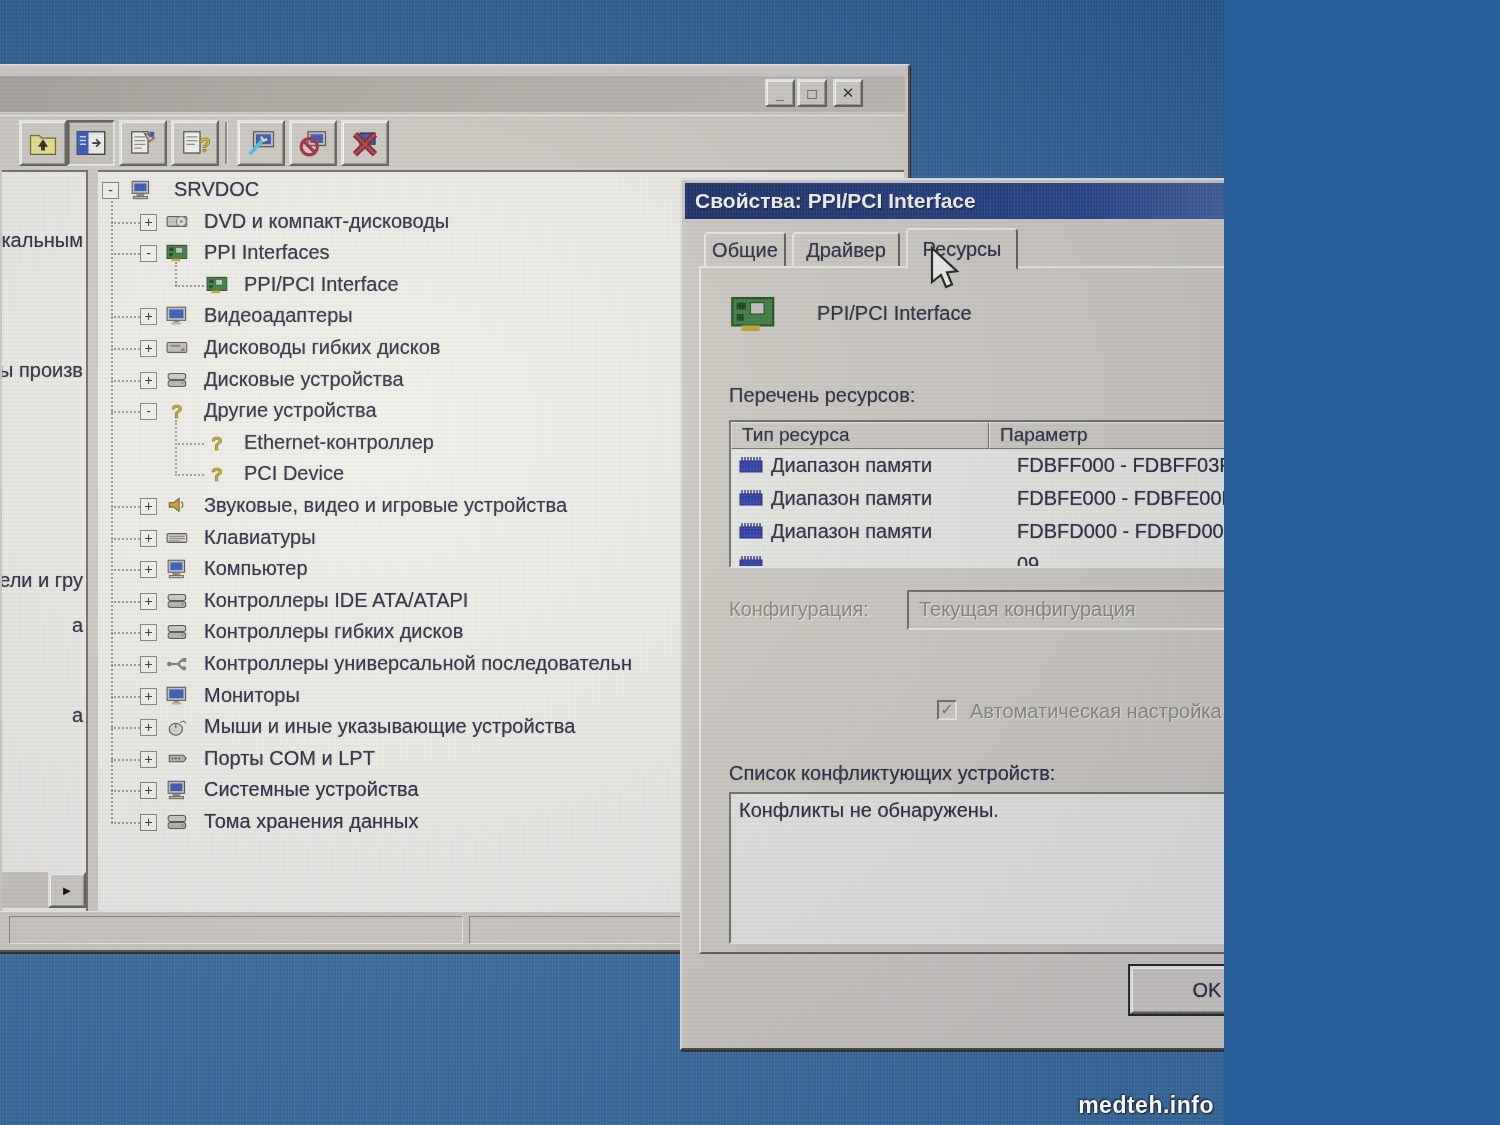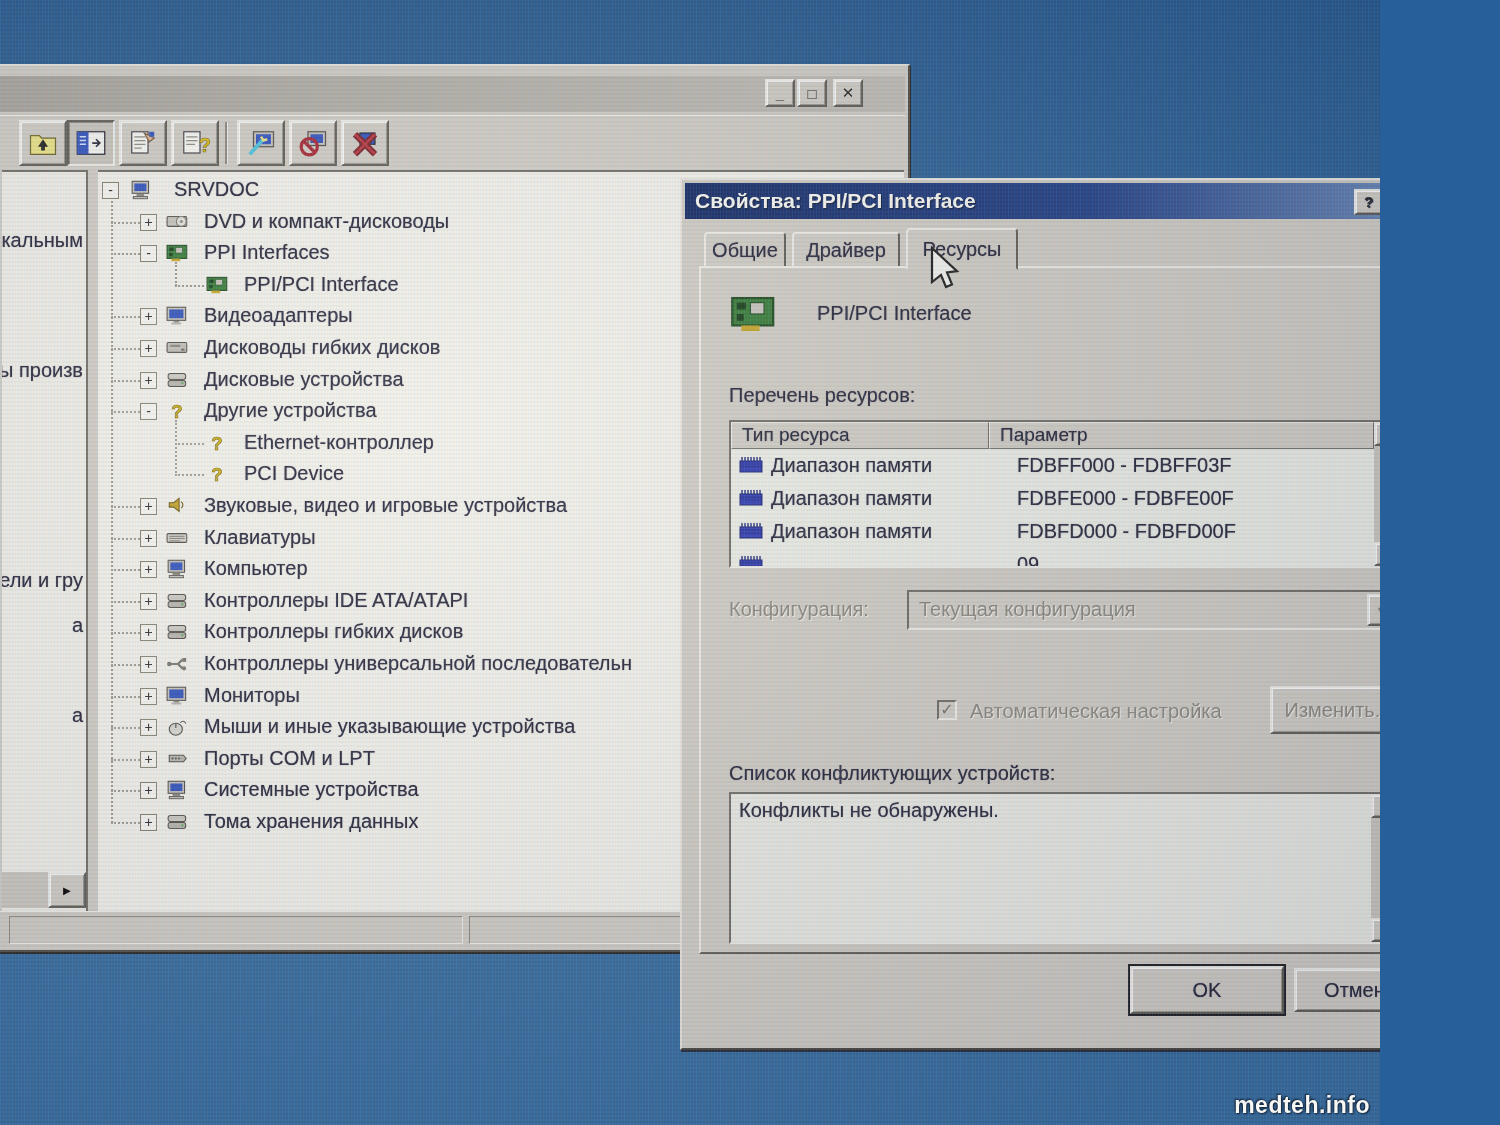--- a/index.html
+++ b/index.html
@@ -1,18 +1,18 @@
 <!DOCTYPE html>
 <html><head>
 <meta charset="utf-8">
 <style>
   html,body{margin:0;padding:0;}
   body{width:1500px;height:1125px;overflow:hidden;background:#275f9a;
        font-family:"Liberation Sans","DejaVu Sans",sans-serif;}
-  #page{position:relative;width:1380px;height:1125px;overflow:hidden;
+  #page{position:relative;width:1224px;height:1125px;overflow:hidden;
         background:linear-gradient(180deg,#1f5894 0%,#2a66a2 30%,#306da7 100%);
         filter:blur(.35px) saturate(.92) contrast(.97);}
   .txt{color:#23233a;text-shadow:0 0 1px rgba(30,30,70,.55);}
   .gray{color:#8b877e;text-shadow:1px 1px 0 #f2f0ea;}
   .btn{background:#d3cfc7;border:2px solid;border-color:#f2f1ec #5f5c56 #5f5c56 #f2f1ec;
        box-shadow:inset 1px 1px 0 #fff, inset -1px -1px 0 #9a968c;
        display:flex;align-items:center;justify-content:center;box-sizing:border-box;}
   .pressed{border-color:#5f5c56 #f2f1ec #f2f1ec #5f5c56;box-shadow:inset 1px 1px 0 #8a8780;background:#cac6be;}
   
   #bwin{position:absolute;left:-8px;top:64px;width:918px;height:888px;background:#d3cfc7;

